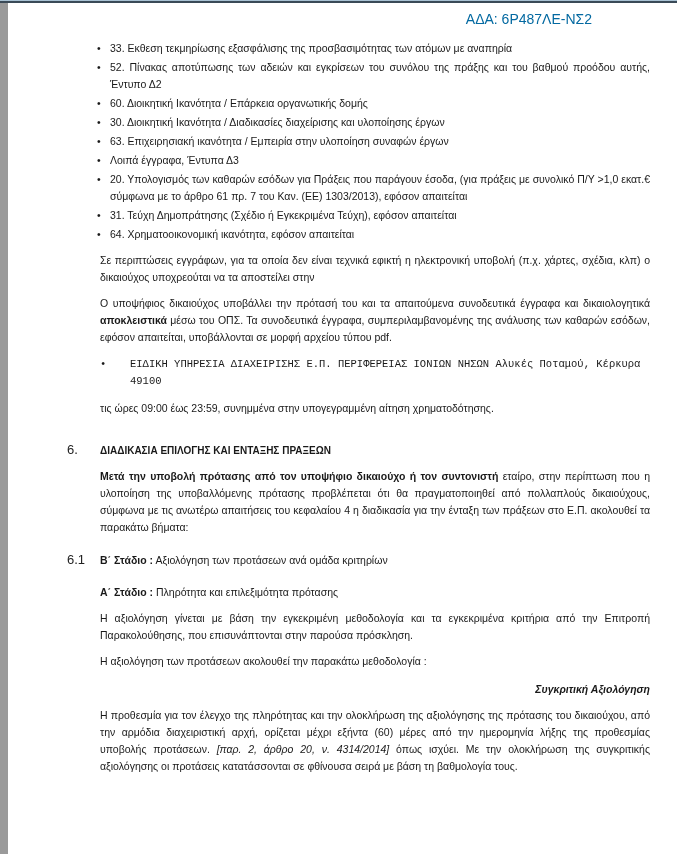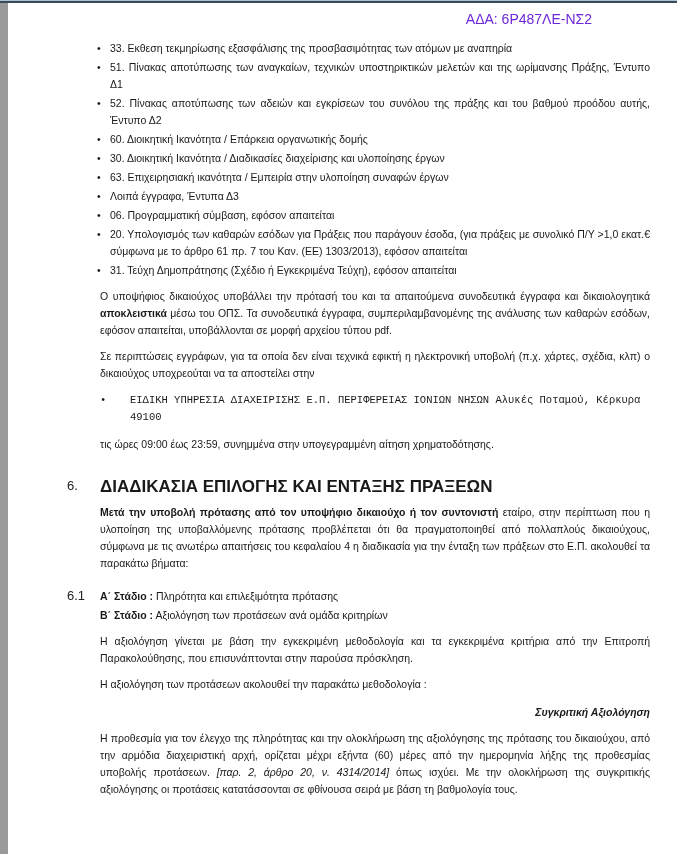--- a/index.html
+++ b/index.html
@@ -5,90 +5,89 @@
   html,body{margin:0;padding:0;}
   body{
     width:677px;height:854px;overflow:hidden;background:#ffffff;
     font-family:"Liberation Sans","DejaVu Sans",sans-serif;
     color:#191919;position:relative;
   }
   .top-edge-light{height:1px;background:#a9c2d4;}
   .top-edge-dark{height:2px;background:#3a4a57;}
   .left-strip{position:absolute;left:0;top:3px;width:8px;height:851px;background:#9a9a9a;}
   .page{margin-left:100px;margin-right:27px;font-size:10.5px;line-height:17px;}
-  .ada{font-size:14px;line-height:18px;margin-top:7px;text-align:right;padding-right:58px;color:#6d28d9;}
+  .ada{font-size:14px;line-height:18px;margin-top:7px;text-align:right;padding-right:58px;color:#0369a1;}
   
   ul.doc-bullets{list-style:none;margin:12px 0 0 0;padding:0;}
   ul.doc-bullets li{position:relative;padding-left:10px;margin-bottom:2px;text-align:justify;}
   ul.doc-bullets li::before{content:"\2022";position:absolute;left:-3px;top:0;}
   ul.addr-bullet{list-style:none;margin:10px 0;padding:0;}
   ul.addr-bullet li{position:relative;padding-left:30px;font-family:Liberation Mono, monospace;}
   ul.addr-bullet li::before{content:"\2022";position:absolute;left:0;top:0;}
   p{margin:9px 0;text-align:justify;}
   p.no-just{text-align:left;}
   .seg-b{font-weight:bold;}
   .seg-i{font-style:italic;}
   
   .sec{position:relative;}
   .sec-num{position:absolute;left:-33px;top:-1px;font-size:13px;color:#222222;font-family:"Liberation Sans",sans-serif;}
-  .sec-title{font-weight:bold;font-size:17px;}
+  .sec-title{font-weight:bold;font-size:10px;}
   .sec6{margin-top:25px;}
   .sec61{margin-top:16px;}
   .sec-body{text-align:justify;}
   .stage{margin:0 0 2px 0;text-align:left;}
   .stage-first{margin-top:15px;}
   .comparative{font-weight:bold;font-style:italic;margin:11px 0 9px 0;text-align:right;}
 </style>
 </head>
 <body>
 
 <div class="top-edge-light"></div>
 <div class="top-edge-dark"></div>
 <div class="left-strip"></div>
 
 <div class="page">
 
   <div class="ada">ΑΔΑ: 6Ρ487ΛΕ-ΝΣ2</div>
 
   <ul class="doc-bullets">
     <li>33. Εκθεση τεκμηρίωσης εξασφάλισης της προσβασιμότητας των ατόμων με αναπηρία</li>
-    <li>51. Πίνακας αποτύπωσης των αναγκαίων, τεχνικών υποστηρικτικών μελετών και της ωρίμανσης Πράξης, Έντυπο Δ1</li>
     <li>52. Πίνακας αποτύπωσης των αδειών και εγκρίσεων του συνόλου της πράξης και του βαθμού προόδου αυτής, Έντυπο Δ2</li>
     <li>60. Διοικητική Ικανότητα / Επάρκεια οργανωτικής δομής</li>
     <li>30. Διοικητική Ικανότητα / Διαδικασίες διαχείρισης και υλοποίησης έργων</li>
     <li>63. Επιχειρησιακή ικανότητα / Εμπειρία στην υλοποίηση συναφών έργων</li>
     <li>Λοιπά έγγραφα, Έντυπα Δ3</li>
-    <li>06. Προγραμματική σύμβαση, εφόσον απαιτείται</li>
     <li>20. Υπολογισμός  των καθαρών εσόδων για Πράξεις που παράγουν έσοδα, (για πράξεις με συνολικό Π/Υ &gt;1,0 εκατ.€ σύμφωνα με το άρθρο 61 πρ. 7 του Καν. (ΕΕ) 1303/2013), εφόσον απαιτείται</li>
     <li>31. Τεύχη Δημοπράτησης (Σχέδιο ή Εγκεκριμένα Τεύχη), εφόσον απαιτείται</li>
+    <li>64. Χρηματοοικονομική ικανότητα, εφόσον απαιτείται</li>
   </ul>
 
+  <p>Σε περιπτώσεις εγγράφων, για τα οποία δεν είναι τεχνικά εφικτή η ηλεκτρονική υποβολή (π.χ. χάρτες, σχέδια, κλπ) ο δικαιούχος υποχρεούται να τα αποστείλει στην</p>
+
   <p><span>Ο υποψήφιος δικαιούχος υποβάλλει την πρότασή του και τα απαιτούμενα συνοδευτικά έγγραφα και δικαιολογητικά </span><span class="seg-b">αποκλειστικά</span><span> μέσω του ΟΠΣ. Τα συνοδευτικά έγγραφα, συμπεριλαμβανομένης της ανάλυσης των καθαρών εσόδων, εφόσον απαιτείται, υποβάλλονται σε μορφή αρχείου τύπου pdf.</span></p>
-
-  <p>Σε περιπτώσεις εγγράφων, για τα οποία δεν είναι τεχνικά εφικτή η ηλεκτρονική υποβολή (π.χ. χάρτες, σχέδια, κλπ) ο δικαιούχος υποχρεούται να τα αποστείλει στην</p>
 
   <ul class="addr-bullet">
     <li>ΕΙΔΙΚΗ ΥΠΗΡΕΣΙΑ ΔΙΑΧΕΙΡΙΣΗΣ Ε.Π. ΠΕΡΙΦΕΡΕΙΑΣ ΙΟΝΙΩΝ ΝΗΣΩΝ Αλυκές Ποταμού, Κέρκυρα 49100</li>
   </ul>
 
   <p class="no-just">τις ώρες 09:00 έως 23:59, συνημμένα στην υπογεγραμμένη αίτηση χρηματοδότησης.</p>
 
   <div class="sec sec6">
     <span class="sec-num">6.</span>
     <div class="sec-body">
       <div class="sec-title">ΔΙΑΔΙΚΑΣΙΑ ΕΠΙΛΟΓΗΣ ΚΑΙ ΕΝΤΑΞΗΣ ΠΡΑΞΕΩΝ</div>
       <p><span class="seg-b">Μετά την υποβολή πρότασης από τον υποψήφιο δικαιούχο ή τον συντονιστή</span><span> εταίρο, στην περίπτωση που η υλοποίηση της υποβαλλόμενης πρότασης προβλέπεται ότι θα πραγματοποιηθεί από πολλαπλούς δικαιούχους,  σύμφωνα με τις ανωτέρω απαιτήσεις του κεφαλαίου 4 η διαδικασία  για την ένταξη των πράξεων στο Ε.Π. ακολουθεί τα παρακάτω βήματα:</span></p>
     </div>
   </div>
 
   <div class="sec sec61">
     <span class="sec-num">6.1</span>
     <div class="sec-body">
+      <p class="stage"><span class="seg-b">Β΄ Στάδιο :</span><span> Αξιολόγηση των προτάσεων ανά ομάδα κριτηρίων</span></p>
       <p class="stage stage-first"><span class="seg-b">Α΄ Στάδιο :</span><span> Πληρότητα και επιλεξιμότητα πρότασης</span></p>
-      <p class="stage"><span class="seg-b">Β΄ Στάδιο :</span><span> Αξιολόγηση των προτάσεων ανά ομάδα κριτηρίων</span></p>
       <p>Η αξιολόγηση γίνεται με βάση την εγκεκριμένη μεθοδολογία και τα εγκεκριμένα κριτήρια από την Επιτροπή Παρακολούθησης, που επισυνάπτονται στην παρούσα πρόσκληση.</p>
       <p class="no-just">Η αξιολόγηση των προτάσεων ακολουθεί την παρακάτω μεθοδολογία :</p>
       <p class="comparative">Συγκριτική Αξιολόγηση</p>
       <p><span>Η προθεσμία για τον έλεγχο της πληρότητας και την ολοκλήρωση της αξιολόγησης της πρότασης του δικαιούχου, από την αρμόδια διαχειριστική αρχή, ορίζεται μέχρι εξήντα (60) μέρες από την ημερομηνία λήξης της προθεσμίας υποβολής προτάσεων. </span><span class="seg-i">[παρ. 2, άρθρο 20, ν. 4314/2014]</span><span> όπως ισχύει. Με την ολοκλήρωση της συγκριτικής αξιολόγησης οι προτάσεις κατατάσσονται σε φθίνουσα σειρά με βάση τη βαθμολογία τους.</span></p>
     </div>
   </div>
 
 </div>
 
 </body></html>

